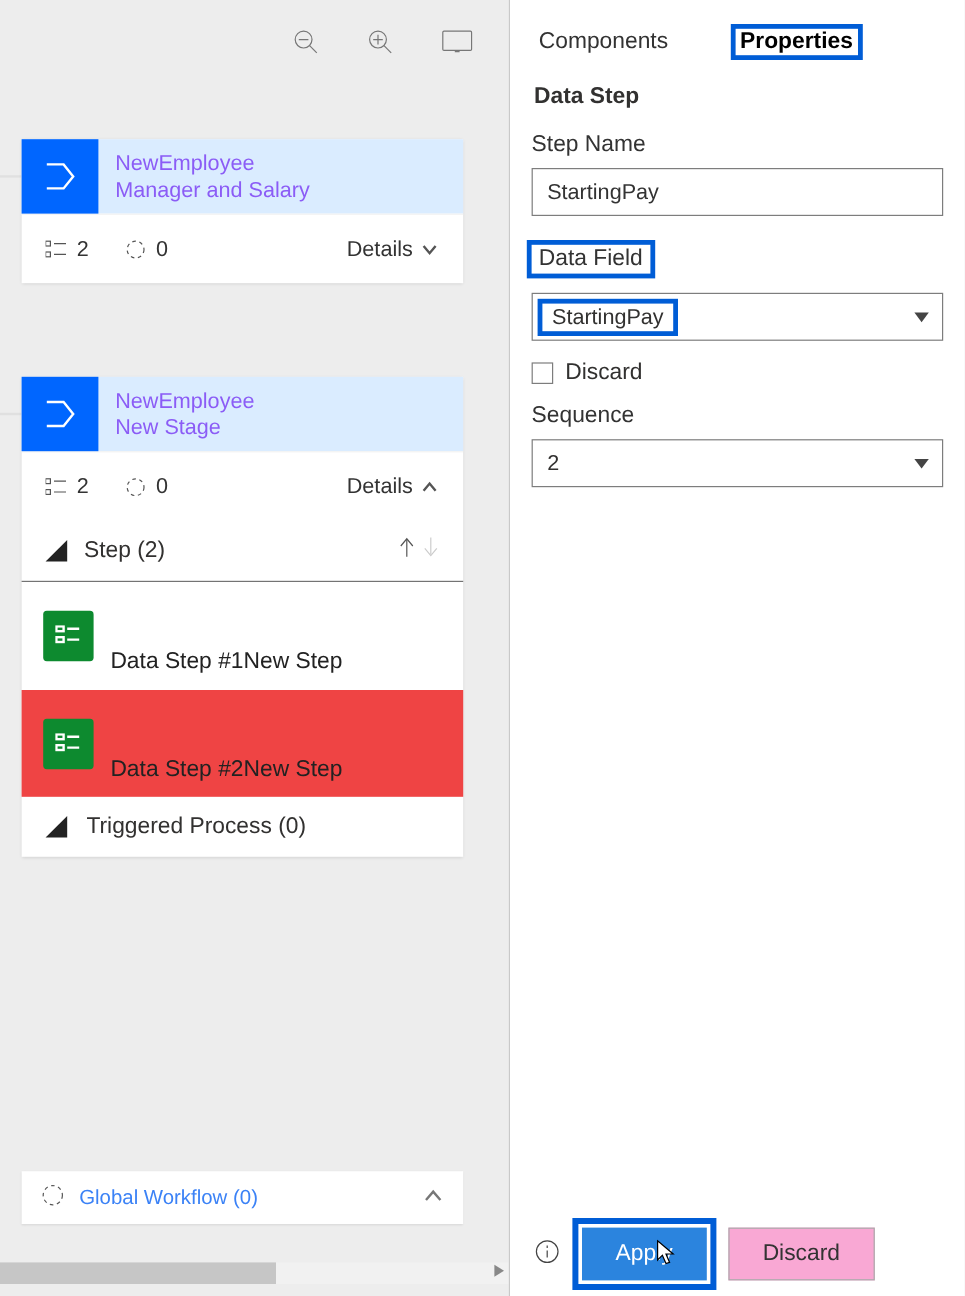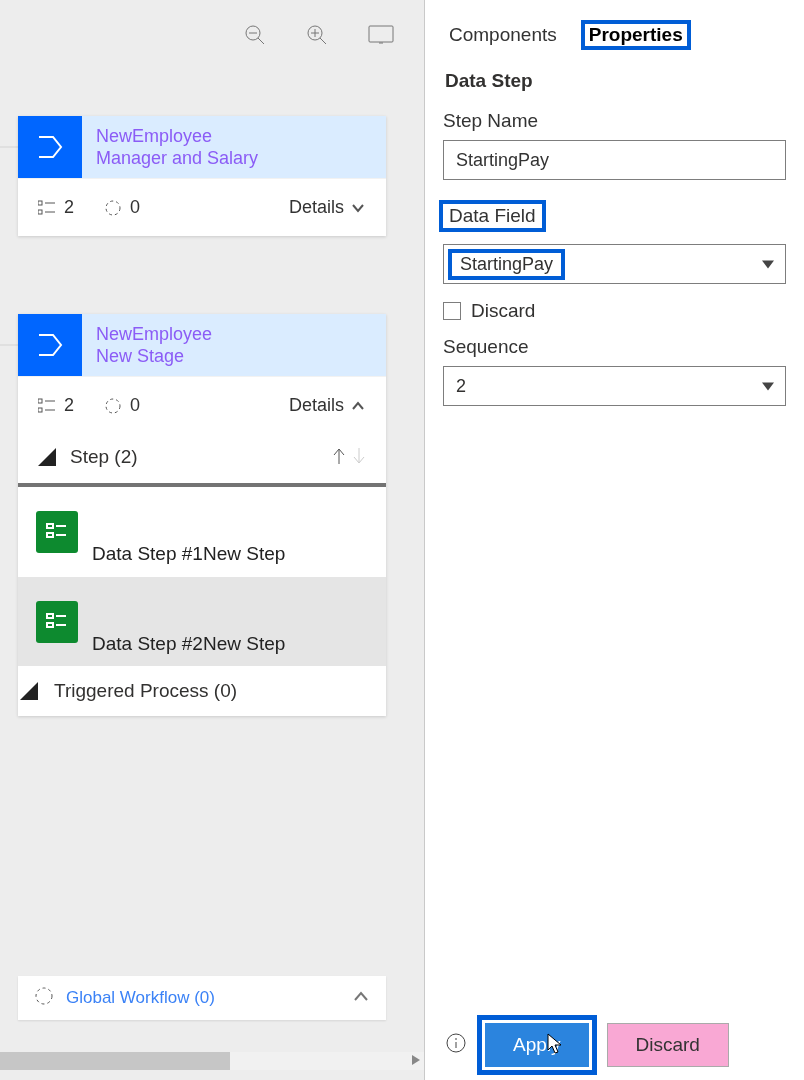--- a/index.html
+++ b/index.html
@@ -74,47 +74,47 @@
     color: #333;
     justify-content: space-between;
     border-top: 1px solid #f2f2f2;
   }
   .meta-left { display:flex; gap:30px; align-items:center; }
   .meta-group { display:flex; align-items:center; gap:8px; }
   .meta-group svg { stroke:#555; fill:none; }
   .details-btn { display:flex; align-items:center; gap:6px; cursor:pointer; }
   .steps-area { padding: 0; }
   .step-header-row {
-    display:flex; align-items:flex-start; justify-content:space-between;
+    display:flex; align-items:center; justify-content:space-between;
     padding: 12px 18px;
     font-size: 19px;
-    border-bottom: 4px solid #737373;
+    border-bottom: 1px solid #737373;
   }
   .step-header-left { display:flex; align-items:center; gap:12px; }
   .tri-solid { width:22px;height:22px; }
   .tri-solid svg{ fill:#222; }
   .arrows { display:flex; gap:2px; }
   .arrows svg { stroke:#555; fill:none; }
   .arrows .dim { stroke:#ccc; }
   .data-step-row {
     display:flex; align-items:center; gap:14px;
     padding: 10px 18px;
     font-size: 19px;
     color: #222;
   }
-  .data-step-row.selected { background:#e5e5e5; }
+  .data-step-row.selected { background:#ef4444; }
   .data-step-icon {
     width:42px; height:42px; background:#0d8a2f; border-radius:3px;
     display:flex; align-items:center; justify-content:center;
   }
   .data-step-icon svg { stroke:#fff; fill:none; stroke-width:2;}
   .step-texts { display:flex; line-height:1.3;margin-top:45px; }
   .triggered-row {
     display:flex; align-items:center; gap:14px;
-    padding: 14px 0;
+    padding: 14px 18px;
     font-size: 19px;
   }
   .global-workflow {
     position:absolute;
     left:18px; bottom:60px;
     width: 368px; height:44px;
     background:#fff;
     display:flex; align-items:center;
     padding:0 16px;
     justify-content:space-between;
@@ -147,21 +147,21 @@
   }
   .tabs-row {
     display:flex;
     height:48px;
     align-items:flex-end;
     padding: 0 18px;
     gap:20px;
     font-size:19px;
   }
   .tab { padding:2px 6px; cursor:pointer; color:#333; }
-  .tab.hlbox { outline:4px solid #005dd6; outline-offset:-2px; color:#000; font-weight:600;}
+  .tab.hlbox { outline:4px solid #005dd6; outline-offset:-2px; color:#000; font-weight:600;margin-left:28px;}
   .panel-body { padding: 8px 18px 0 18px; flex:1; }
   .section-title { font-size:19px; font-weight:600; margin: 14px 0 18px 2px; }
   .field-label { font-size:19px; color:#333; margin: 6px 0 8px 0; }
   .field-label.hl { display:inline-block; outline:4px solid #005dd6; padding:1px 6px; }
   .text-input {
     width:100%; height:40px;
     border:1px solid #7d7d7d;
     padding:0 12px;
     font-size:18px;
     color:#333;

